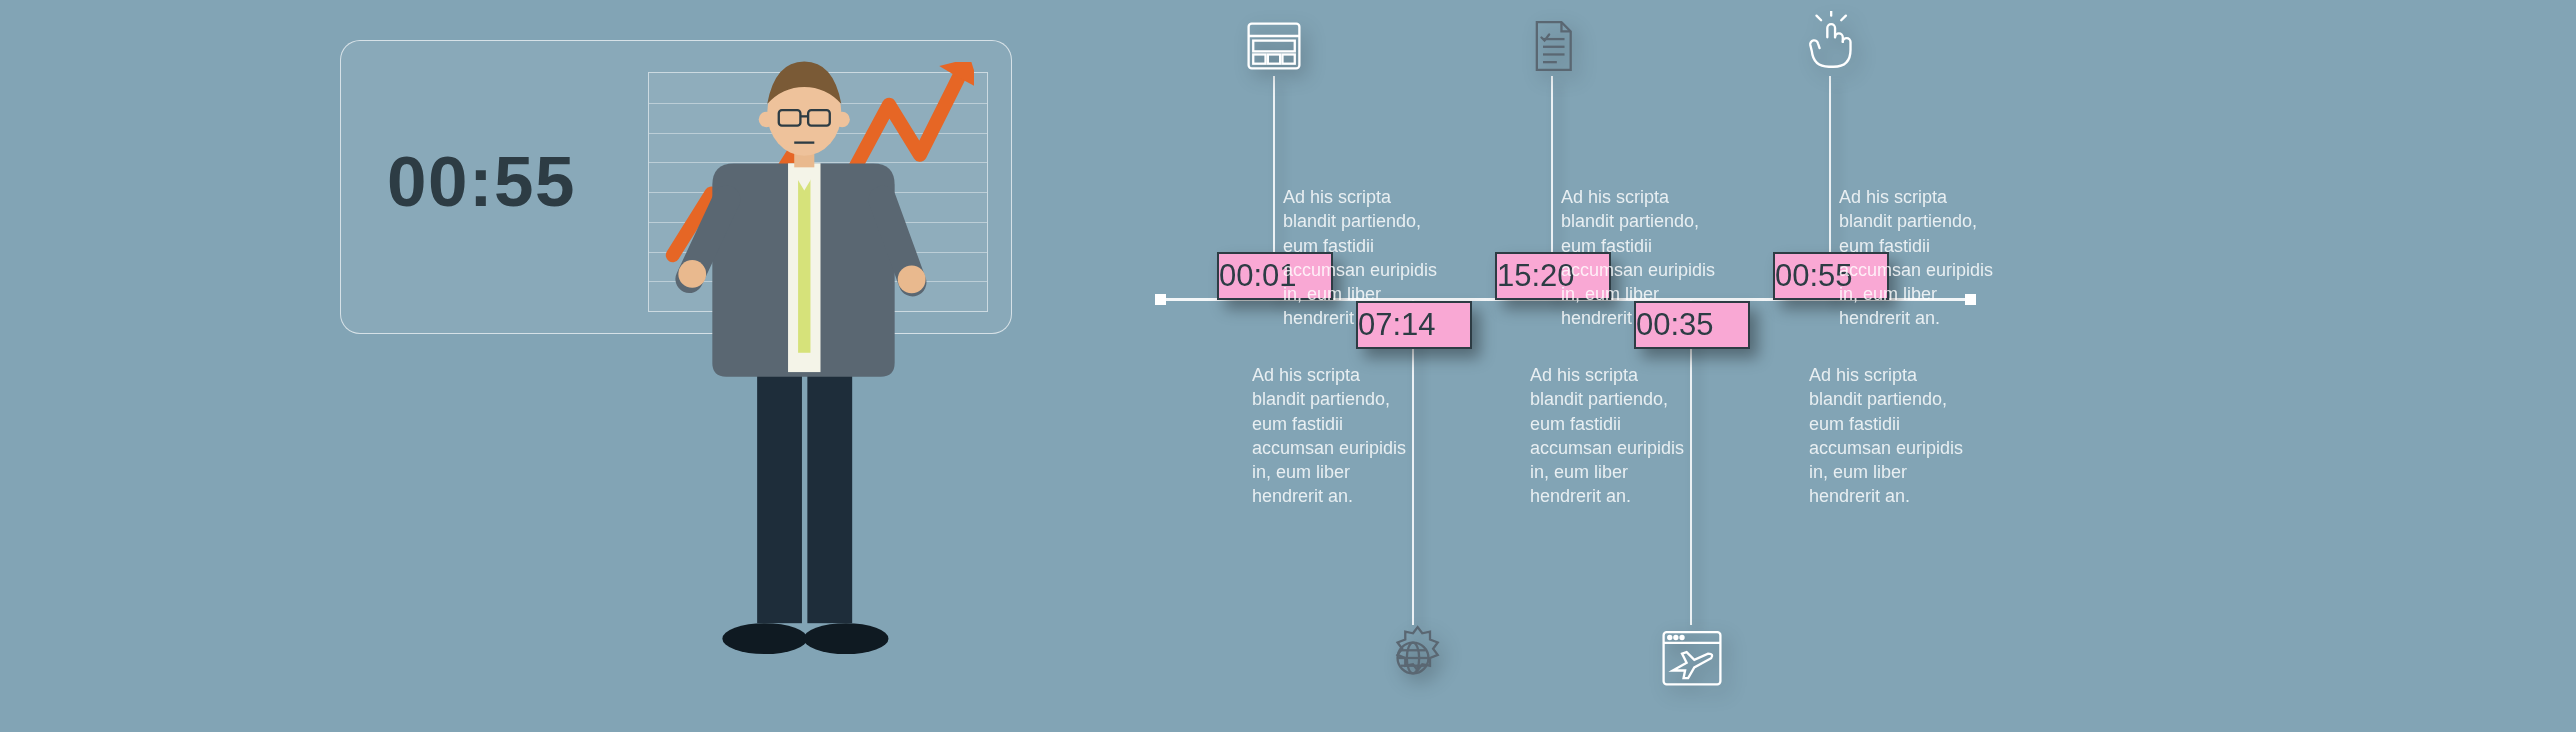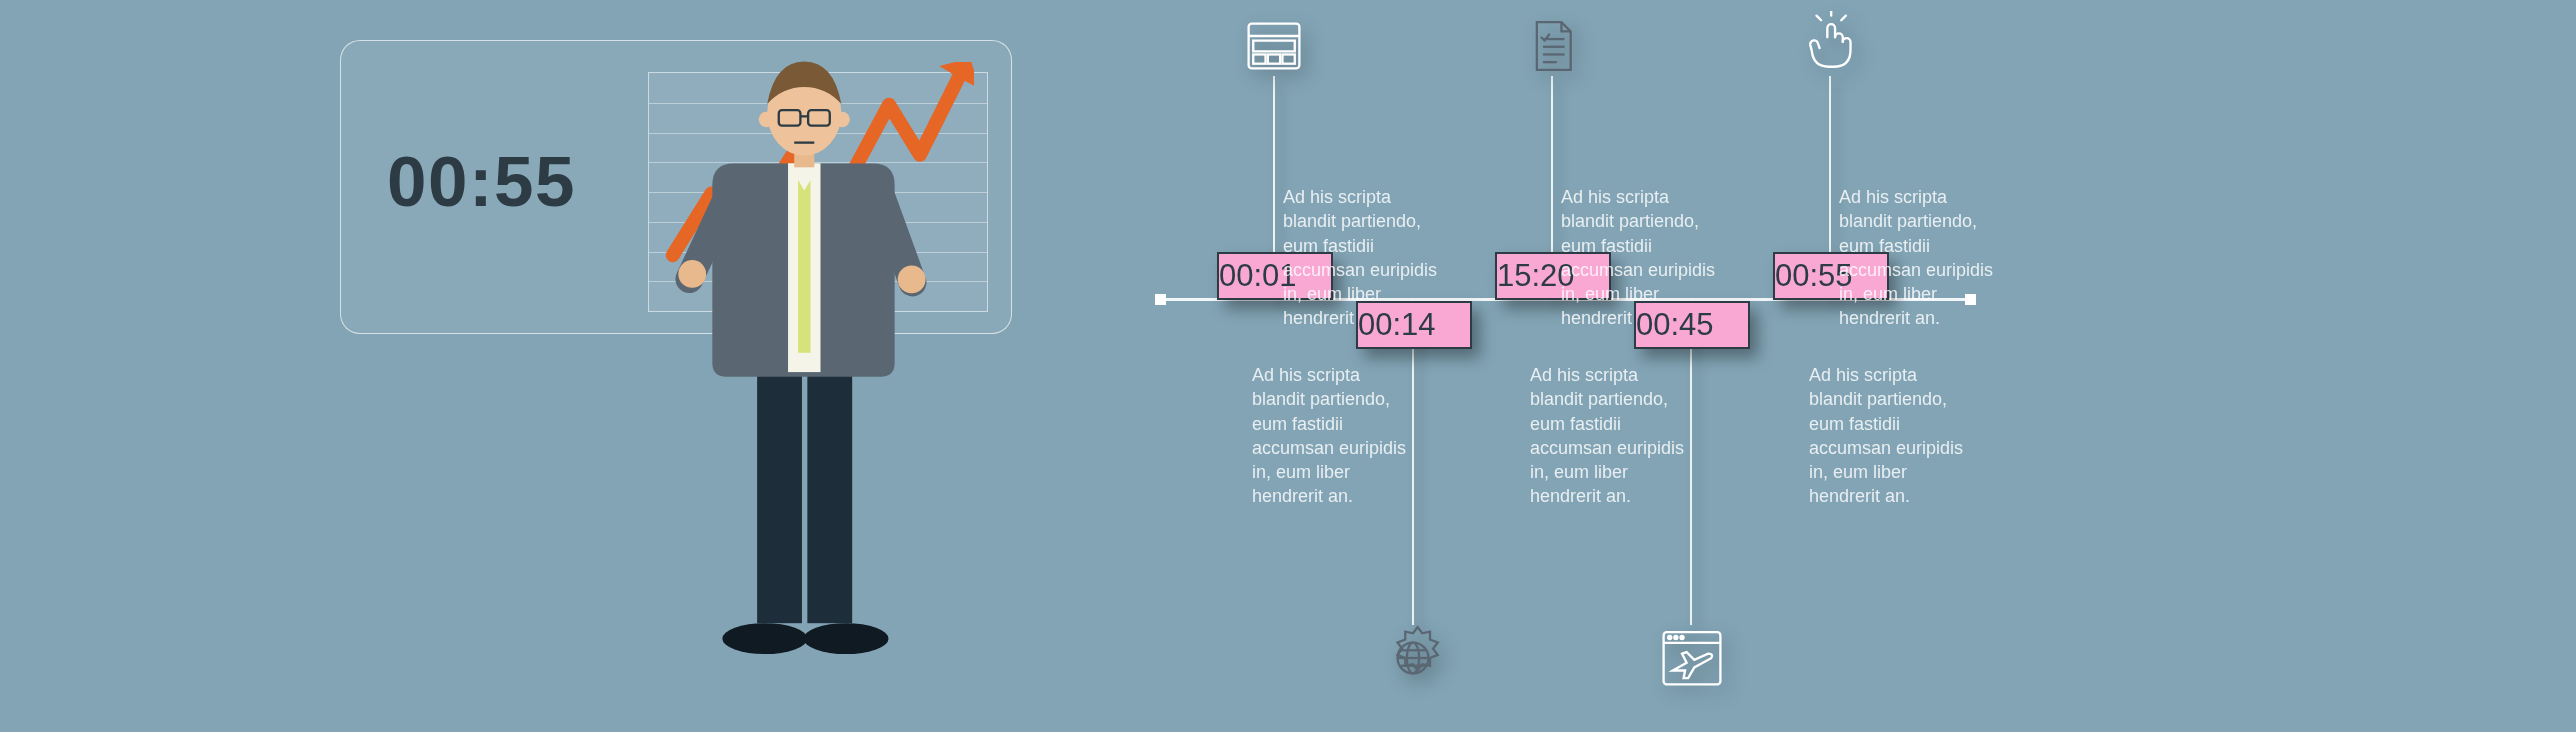--- a/index.html
+++ b/index.html
@@ -211,39 +211,39 @@
     </g>
       </svg>
   </div>
   <div class="time-chip" style="left:1773px; top:252px">
     <span>00:55</span>
   </div>
   <div class="blurb" style="left:1839px; top:185px">Ad his scripta blandit partiendo, eum fastidii accumsan euripidis in, eum liber hendrerit an.</div>
 
   <div class="vline" style="left:1412px; top:300px; height:325px"></div>
   <div class="time-chip" style="left:1356px; top:301px">
-    <span>00:14</span>
+    <span>07:14</span>
   </div>
   <div class="blurb" style="left:1252px; top:363px">Ad his scripta blandit partiendo, eum fastidii accumsan euripidis in, eum liber hendrerit an.</div>
   <div class="icon-bot" style="left:1379px; top:624px; position:absolute">
     <svg width="68" height="68" viewBox="0 0 88 88">
         <g fill="none" stroke="#5a6772" stroke-width="3">
       <path d="M44 12 l6 -8 l6 8 l10 -2 l0 10 l10 4 l-6 8 l6 8 l-10 4 l0 10 l-10 -2 l-6 8 l-6 -8 l-10 2 l0 -10 l-10 -4 l6 -8 l-6 -8 l10 -4 l0 -10 z"></path>
       <circle cx="44" cy="44" r="20"></circle>
       <ellipse cx="44" cy="44" rx="8" ry="20"></ellipse>
       <line x1="24" y1="44" x2="64" y2="44"></line>
       <line x1="28" y1="34" x2="60" y2="34"></line>
       <line x1="28" y1="54" x2="60" y2="54"></line>
     </g>
       </svg>
   </div>
 
   <div class="vline" style="left:1690px; top:300px; height:325px"></div>
   <div class="time-chip" style="left:1634px; top:301px">
-    <span>00:45</span>
+    <span>00:35</span>
   </div>
   <div class="blurb" style="left:1530px; top:363px">Ad his scripta blandit partiendo, eum fastidii accumsan euripidis in, eum liber hendrerit an.</div>
   <div class="icon-bot" style="left:1659px; top:626px; position:absolute">
     <svg width="66" height="66" viewBox="0 0 86 86">
         <g fill="none" stroke="#fff" stroke-width="3">
       <rect x="6" y="8" width="74" height="68" rx="4"></rect>
       <line x1="6" y1="22" x2="80" y2="22"></line>
       <circle cx="14" cy="15" r="2" fill="#fff"></circle>
           <circle cx="22" cy="15" r="2" fill="#fff"></circle>
           <circle cx="30" cy="15" r="2" fill="#fff"></circle>

